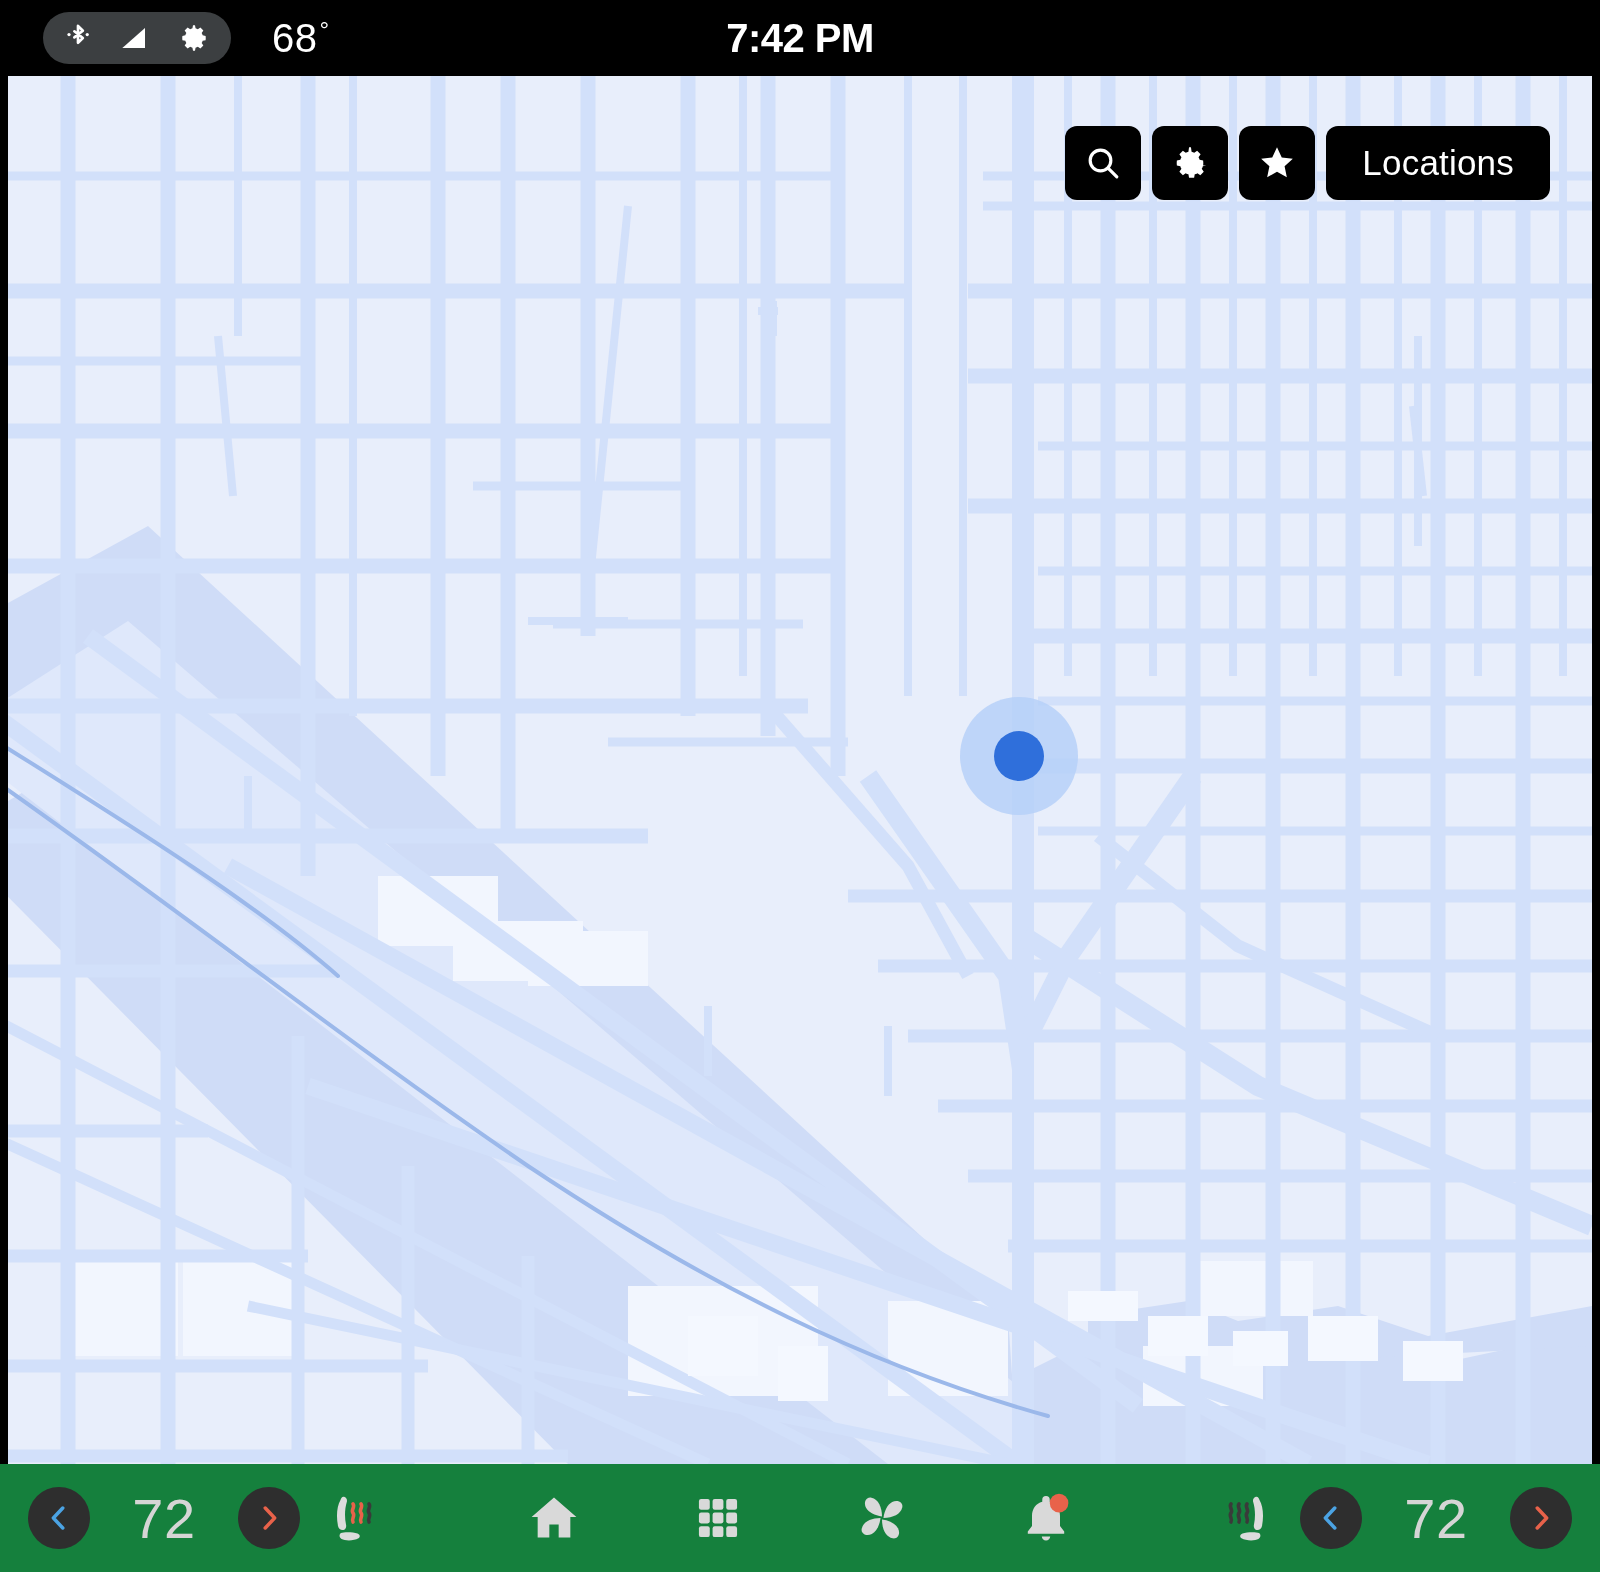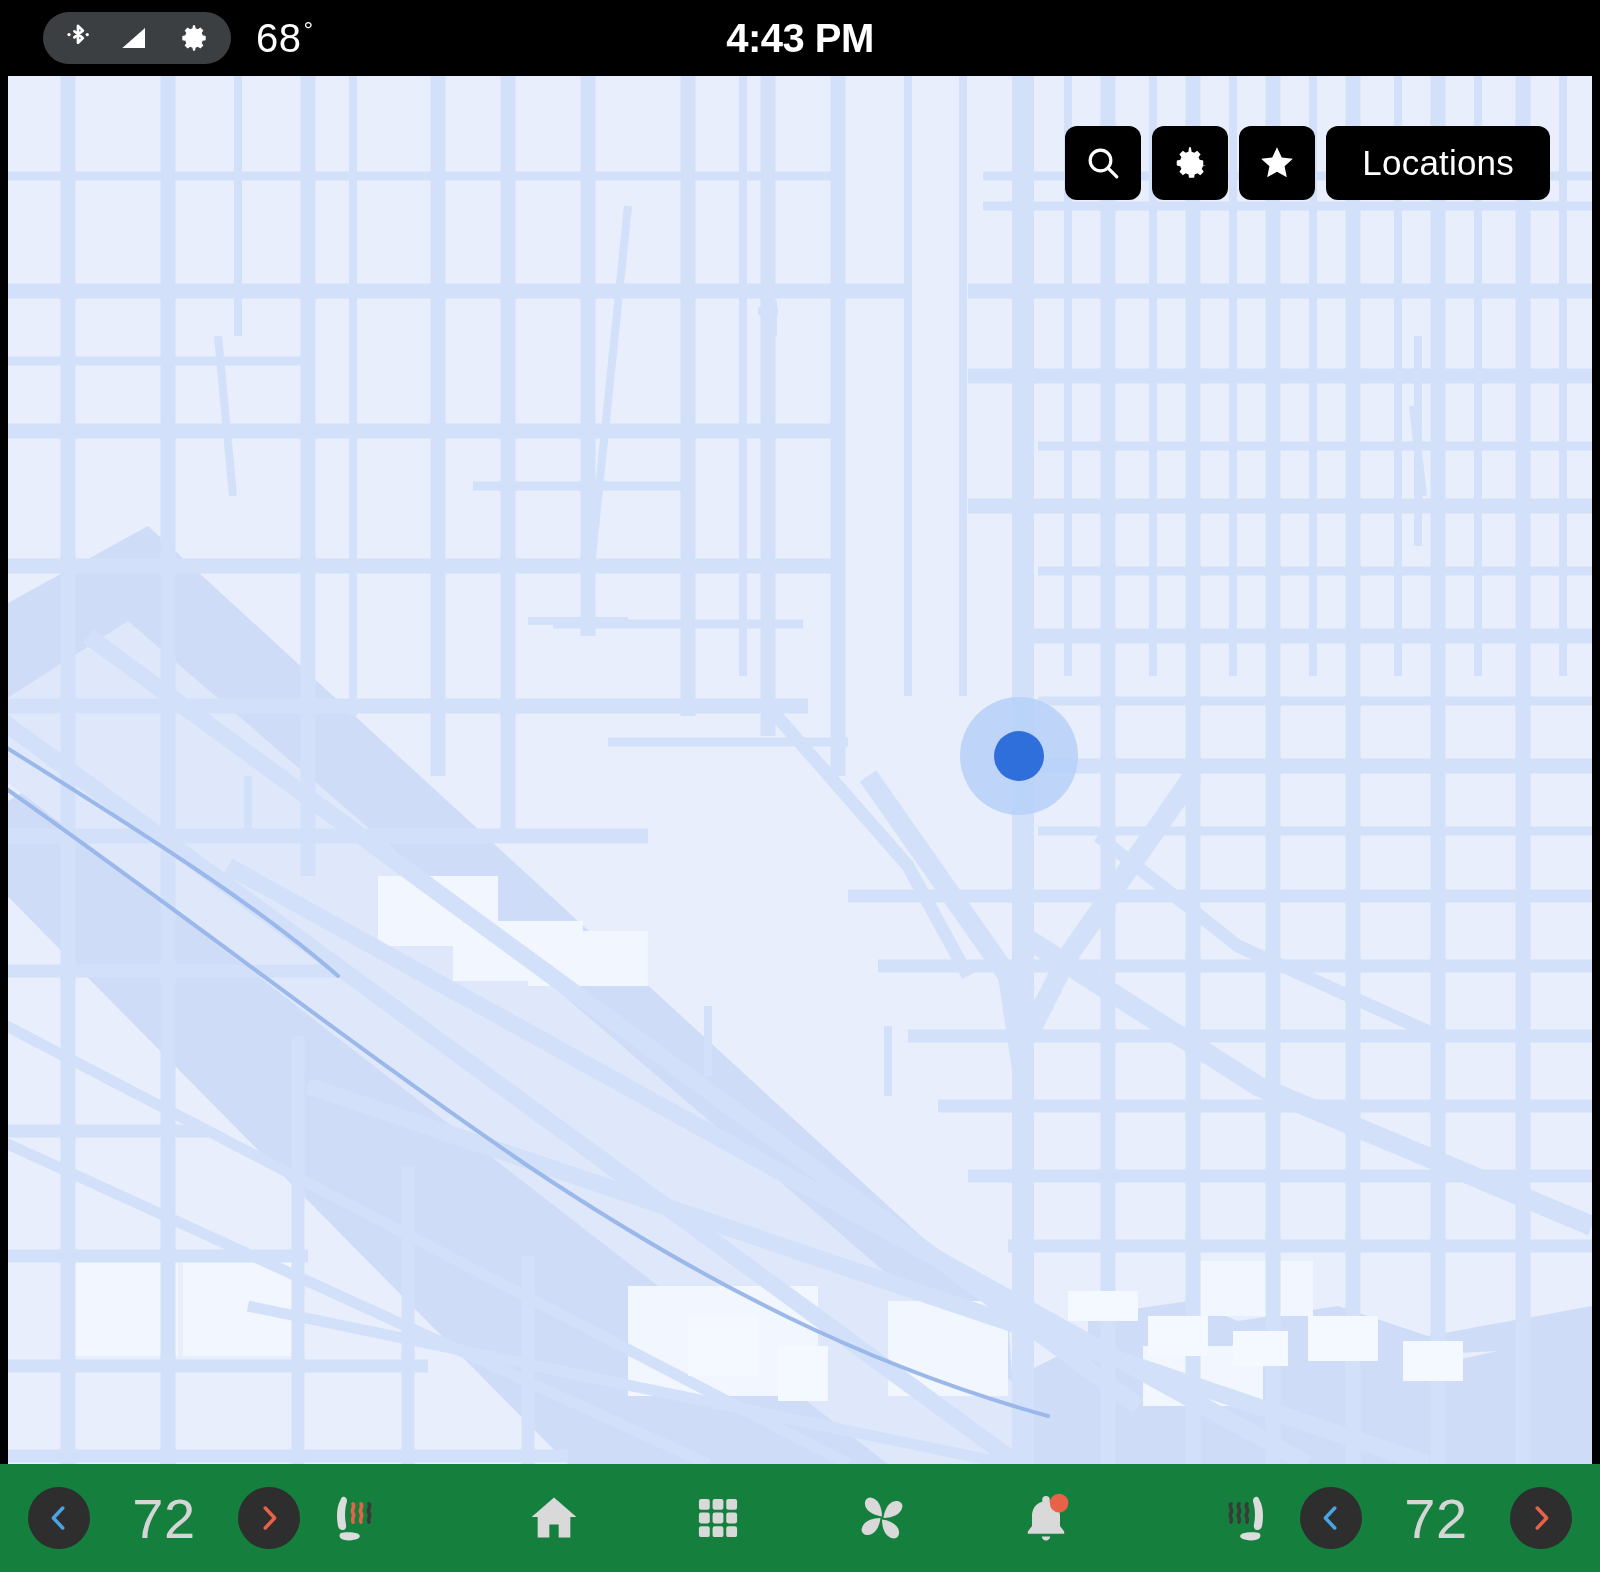--- a/index.html
+++ b/index.html
@@ -39,21 +39,21 @@
     background: #3c3f41;
     display: flex;
     align-items: center;
     gap: 26px;
   }
 
   .status-glyph { display: block; }
 
   #status-temp {
     position: absolute;
-    left: 256px;
+    left: 272px;
     top: 12px;
     height: 52px;
     display: flex;
     align-items: center;
     color: #ffffff;
     font-size: 40px;
     font-weight: 400;
     letter-spacing: 0.5px;
   }
   #status-temp .deg {
@@ -445,21 +445,21 @@
         <path fill="#ffffff" d="M12 8.4a3.6 3.6 0 1 0 0 7.2 3.6 3.6 0 0 0 0-7.2zm0 5.3a1.7 1.7 0 1 1 0-3.4 1.7 1.7 0 0 1 0 3.4z"></path>
         <path fill="#ffffff" d="M20.2 13.5l.1-1.5-.1-1.5-2.1-.4a6.3 6.3 0 0 0-.7-1.6l1.2-1.8-2.1-2.1-1.8 1.2a6.3 6.3 0 0 0-1.6-.7L12.7 3h-1.4l-.4 2.1a6.3 6.3 0 0 0-1.6.7L7.5 4.6 5.4 6.7l1.2 1.8a6.3 6.3 0 0 0-.7 1.6l-2.1.4-.1 1.5.1 1.5 2.1.4c.15.57.38 1.1.7 1.6l-1.2 1.8 2.1 2.1 1.8-1.2c.5.32 1.03.55 1.6.7l.4 2.1h1.4l.4-2.1c.57-.15 1.1-.38 1.6-.7l1.8 1.2 2.1-2.1-1.2-1.8c.32-.5.55-1.03.7-1.6l2.1-.4z"></path>
       </svg>
     </div>
 
     <div id="status-temp">
       <span>68</span>
       <span class="deg">°</span>
     </div>
 
-    <div id="status-clock">4:43 PM</div>
+    <div id="status-clock">7:42 PM</div>
   </div>
 
   <div id="nav-bar">
 
     <div id="climate-left" class="climate-group">
       <div class="step-btn">
         <svg width="30" height="30" viewBox="0 0 24 24">
           <path d="M15 4 L7.5 12 L15 20" fill="none" stroke="#4ba3e3" stroke-width="2.8" stroke-linecap="round" stroke-linejoin="round"></path>
         </svg>
       </div>

